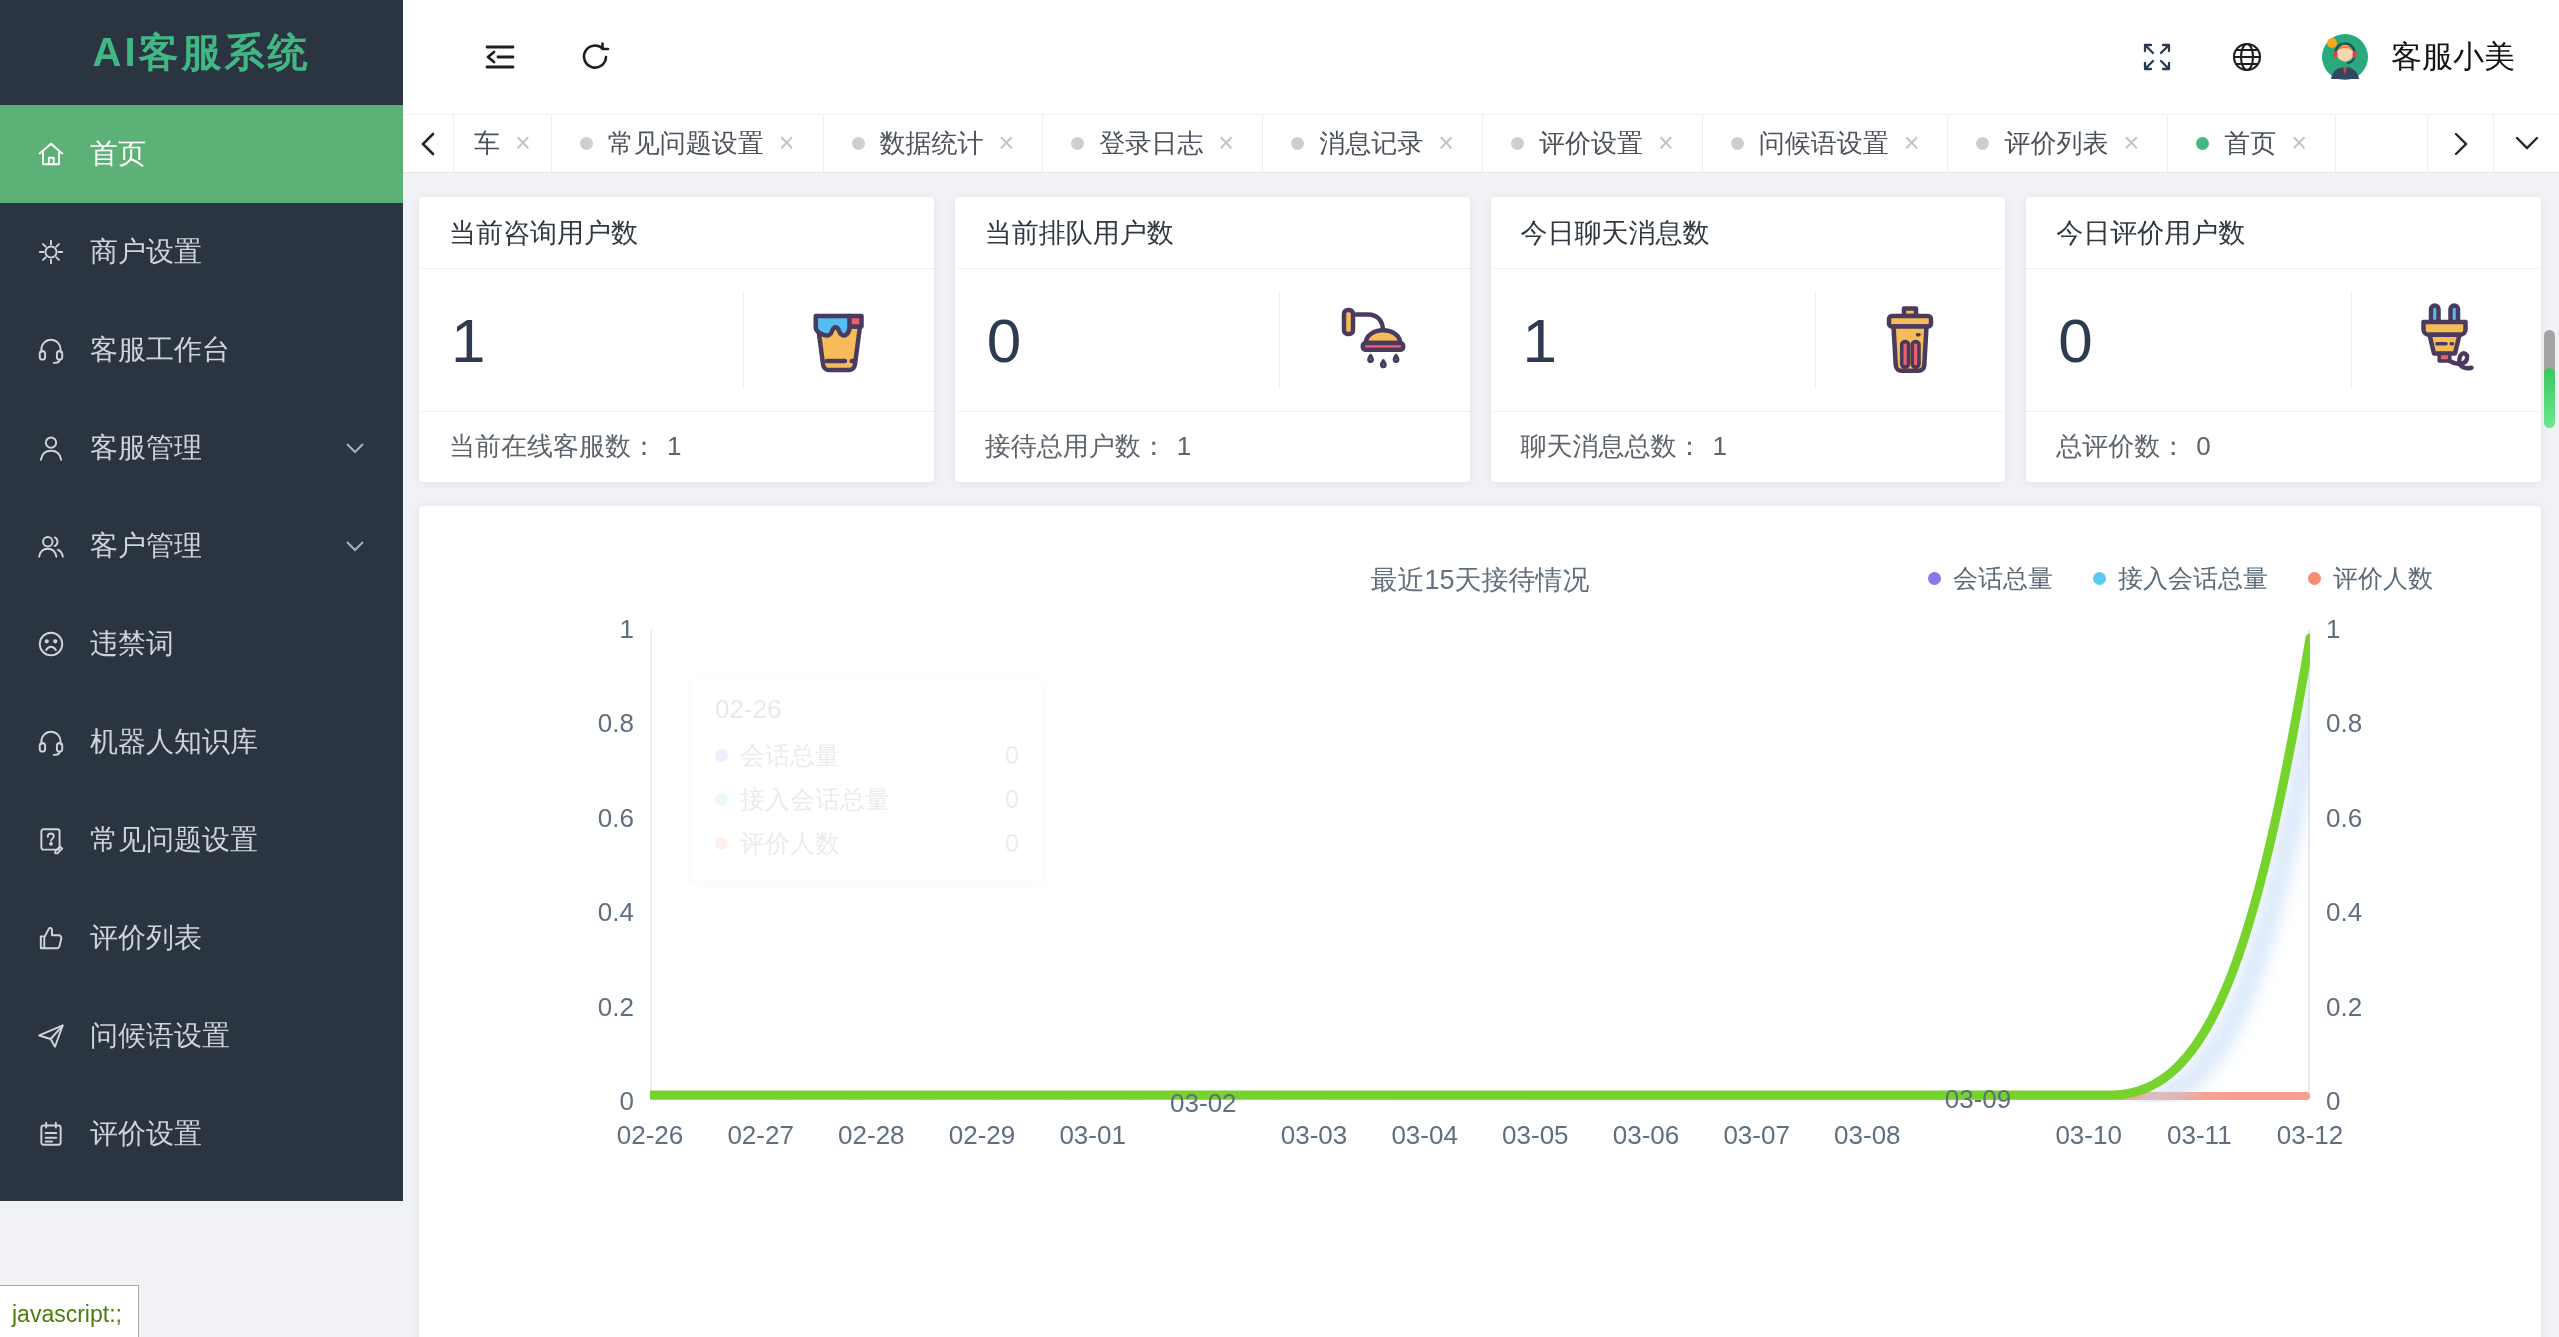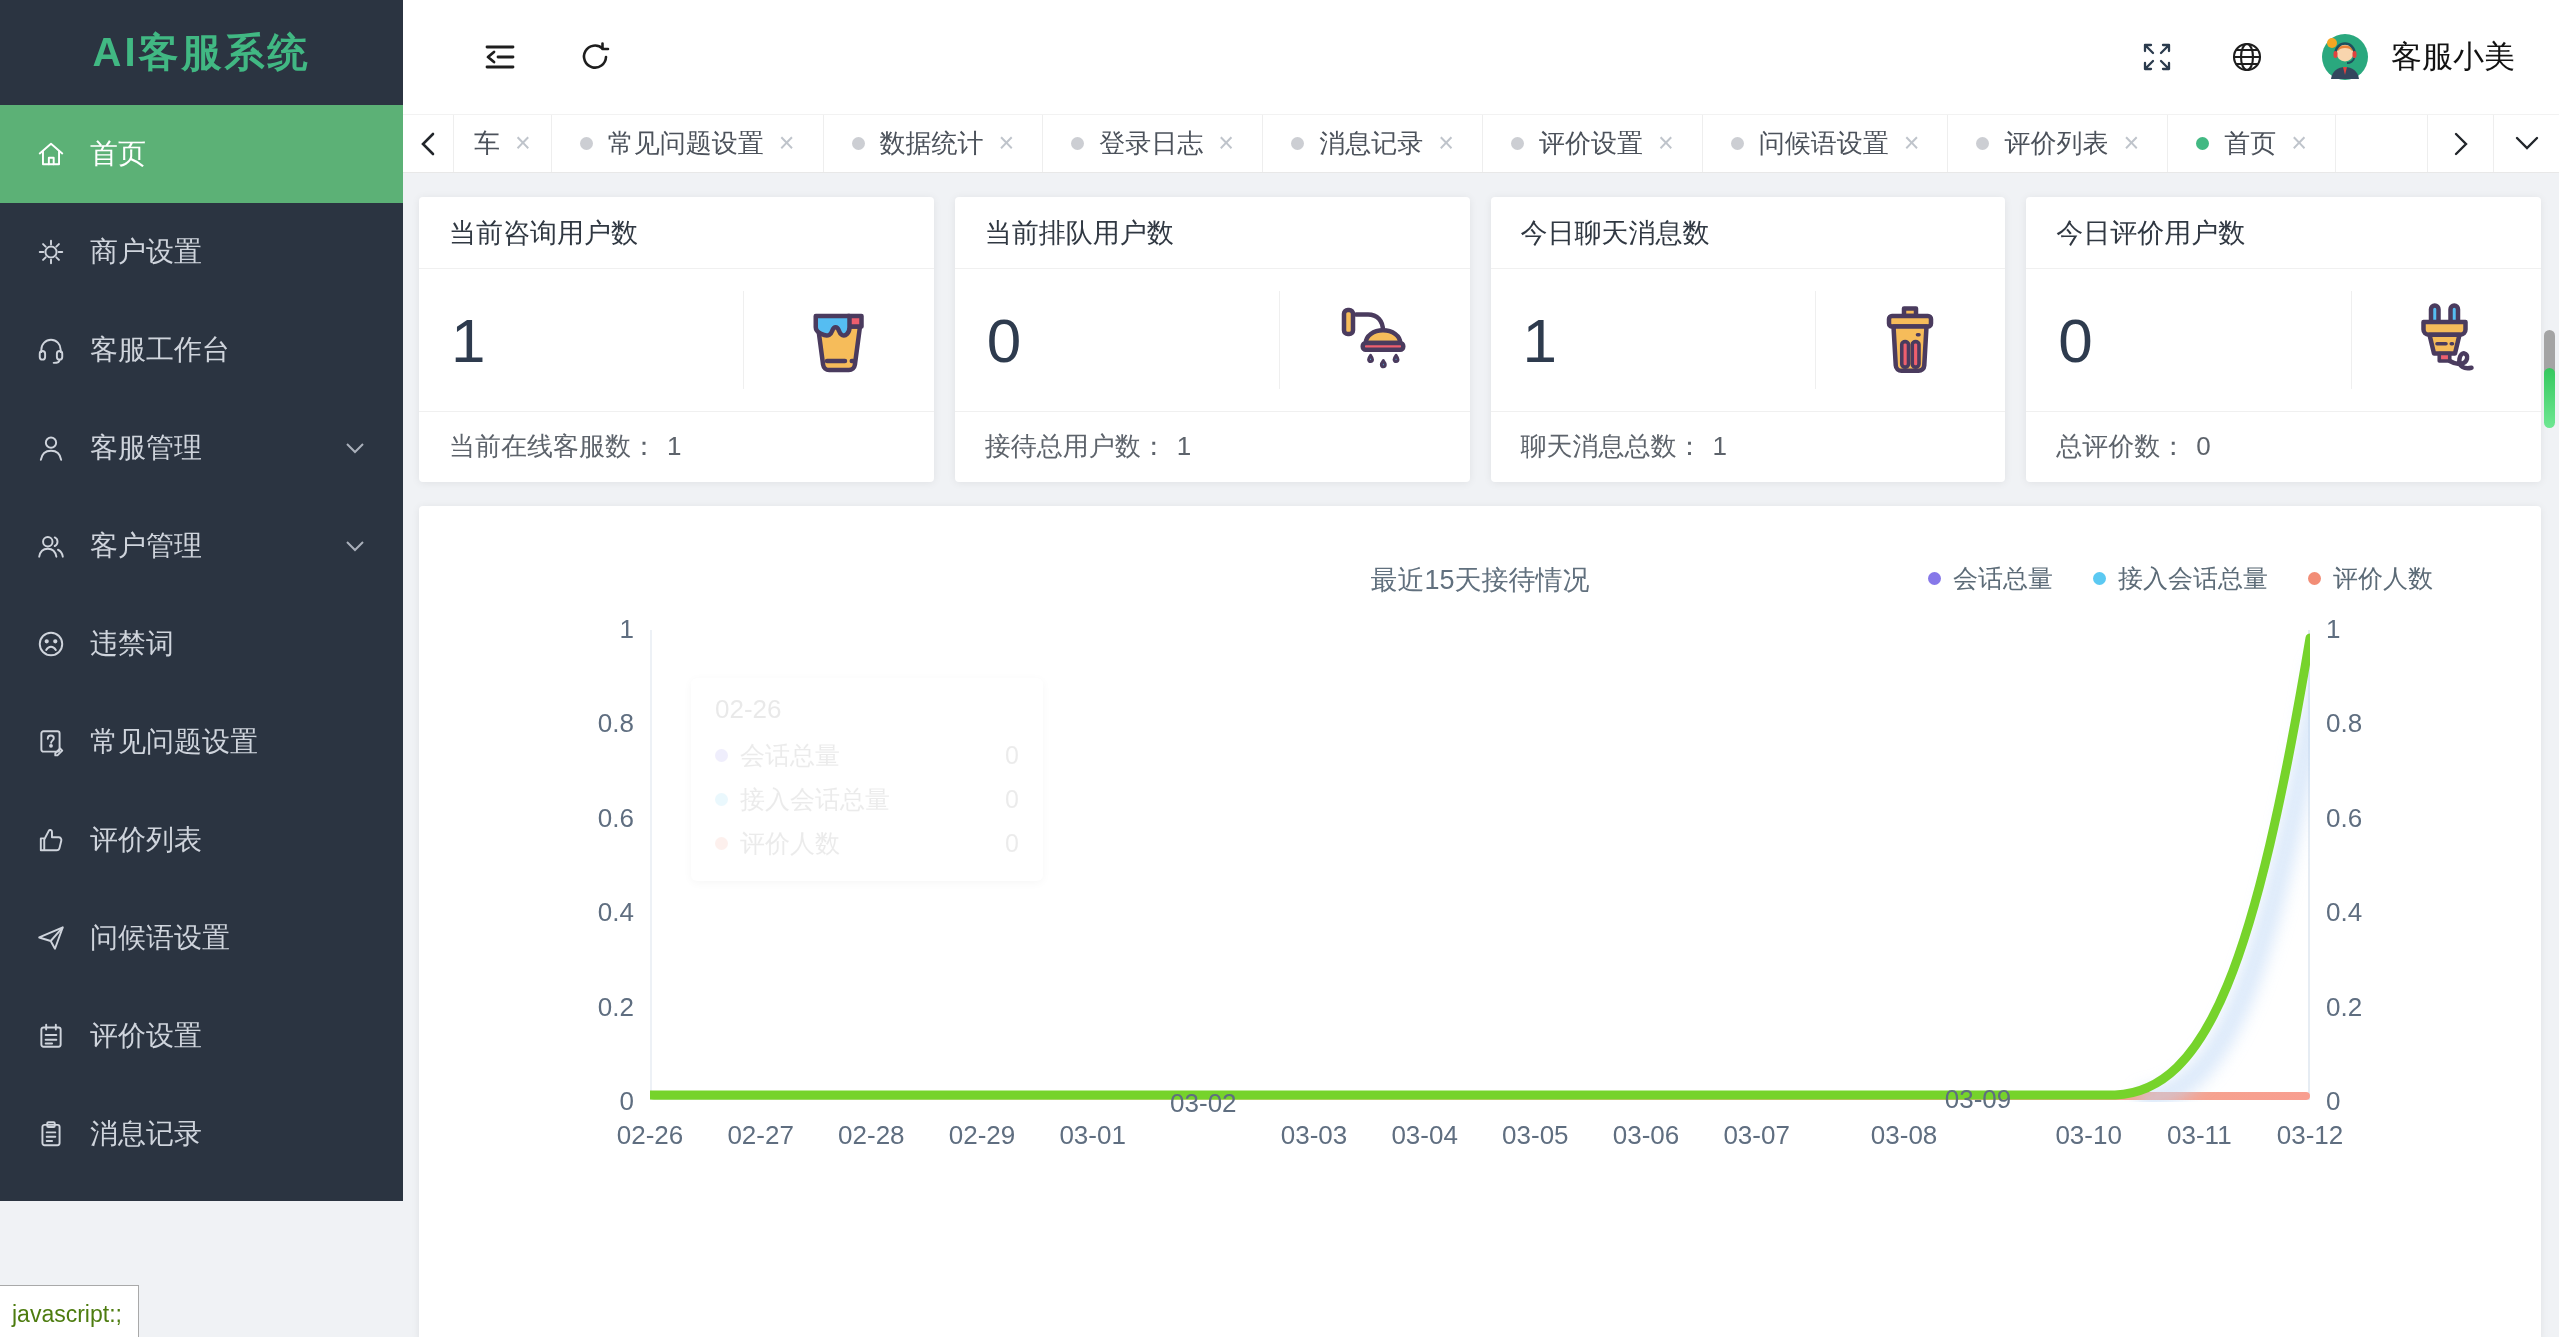--- a/index.html
+++ b/index.html
@@ -126,20 +126,29 @@
   <div class="menu-item">
     <svg width="30" height="30" viewBox="0 0 28 28" fill="none" stroke="#cfd4dc" stroke-width="1.8" stroke-linecap="round">
         <circle cx="14" cy="14" r="10.5"></circle>
         <circle cx="10" cy="11.5" r="1.1" fill="#cfd4dc"></circle>
         <circle cx="18" cy="11.5" r="1.1" fill="#cfd4dc"></circle>
         <path d="M9.5 19.5c1.2-2 2.8-3 4.5-3s3.3 1 4.5 3"></path>
       </svg>
     <span class="label">违禁词</span>
   </div>
 
+  <div class="menu-item">
+    <svg width="30" height="30" viewBox="0 0 28 28" fill="none" stroke="#cfd4dc" stroke-width="1.8" stroke-linecap="round" stroke-linejoin="round">
+        <path d="M5 16v-2.5a9 9 0 0 1 18 0V16"></path>
+        <rect x="3.5" y="15" width="5" height="8" rx="2.5"></rect>
+        <rect x="19.5" y="15" width="5" height="8" rx="2.5"></rect>
+        <path d="M22 23c0 2.2-2.5 3-5.5 3"></path>
+      </svg>
+    <span class="label">机器人知识库</span>
+  </div>
 
   <div class="menu-item">
     <svg width="30" height="30" viewBox="0 0 28 28" fill="none" stroke="#cfd4dc" stroke-width="1.8" stroke-linecap="round" stroke-linejoin="round">
         <rect x="5" y="4" width="17" height="19" rx="2"></rect>
         <path d="M11 11c0-1.8 1.2-3 2.9-3 1.6 0 2.7 1.1 2.7 2.5 0 2.1-2.5 2.3-2.5 4.2"></path>
         <circle cx="14" cy="17.6" r="0.9" fill="#cfd4dc"></circle>
         <path d="M18 24.5l4.5-4.5 2 2-4.5 4.5h-2z"></path>
       </svg>
     <span class="label">常见问题设置</span>
   </div>
@@ -446,21 +455,21 @@
           <div class="axis-label xlab" style="left: 271.667px; top: 614px;">02-27</div>
           <div class="axis-label xlab" style="left: 382.333px; top: 614px;">02-28</div>
           <div class="axis-label xlab" style="left: 493px; top: 614px;">02-29</div>
           <div class="axis-label xlab" style="left: 603.667px; top: 614px;">03-01</div>
           <div class="axis-label xlab" style="left: 714.333px; top: 582px;">03-02</div>
           <div class="axis-label xlab" style="left: 825px; top: 614px;">03-03</div>
           <div class="axis-label xlab" style="left: 935.667px; top: 614px;">03-04</div>
           <div class="axis-label xlab" style="left: 1046.33px; top: 614px;">03-05</div>
           <div class="axis-label xlab" style="left: 1157px; top: 614px;">03-06</div>
           <div class="axis-label xlab" style="left: 1267.67px; top: 614px;">03-07</div>
-          <div class="axis-label xlab" style="left: 1378.33px; top: 614px; text-align: right;">03-08</div>
+          <div class="axis-label xlab" style="left: 1378.33px; top: 614px;">03-08</div>
           <div class="axis-label xlab" style="left: 1489px; top: 578px;">03-09</div>
           <div class="axis-label xlab" style="left: 1599.67px; top: 614px;">03-10</div>
           <div class="axis-label xlab" style="left: 1710.33px; top: 614px;">03-11</div>
           <div class="axis-label xlab" style="left: 1821px; top: 614px;">03-12</div>
         </div>
 
       <div class="ghost-tip">
         <div class="ghost-date">02-26</div>
         <div class="ghost-row">
             <span class="ldot" style="background:#8678e9"></span>

